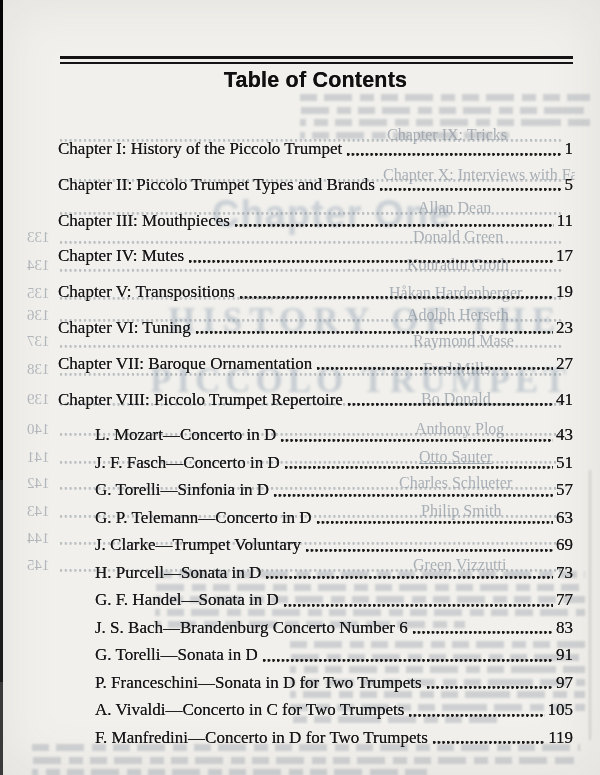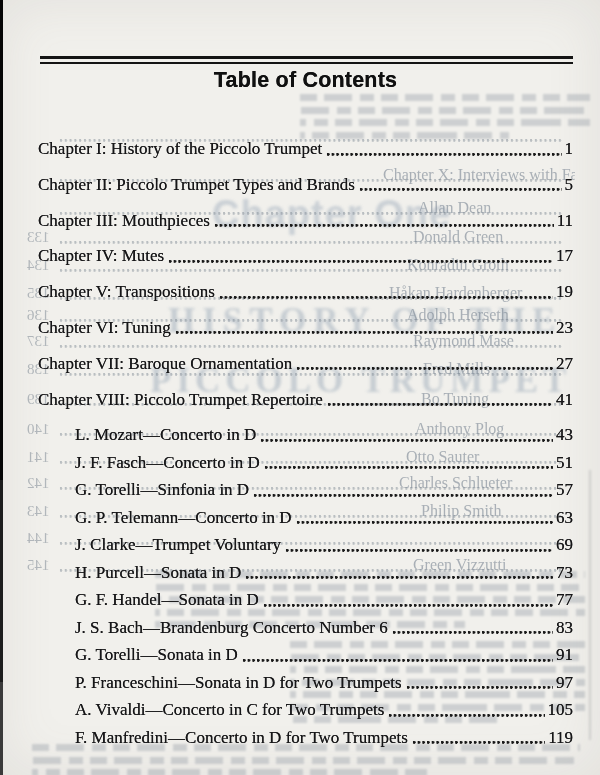--- a/index.html
+++ b/index.html
@@ -60,21 +60,21 @@
   .gbar{
     height:7px;margin-bottom:5.5px;
     background:repeating-linear-gradient(90deg,
       rgba(148,156,165,0.85) 0 17px,rgba(0,0,0,0) 17px 24px,
       rgba(148,156,165,0.85) 24px 52px,rgba(0,0,0,0) 52px 60px,
       rgba(148,156,165,0.85) 60px 74px,rgba(0,0,0,0) 74px 81px);
     filter:blur(1.3px);
   }
 
   
-  .content{position:absolute;inset:0;z-index:2;}
+  .content{position:absolute;inset:0;z-index:2;margin-left:20px;}
   .rule{
     position:absolute;left:40px;right:27px;top:56px;height:3px;
     border-top:3px solid #141414;border-bottom:2px solid #141414;
   }
   .title{
     position:absolute;left:38px;right:27px;top:68px;
     text-align:center;
     font-family:"Liberation Sans","DejaVu Sans",sans-serif;
     font-weight:bold;font-size:21.5px;color:#101010;
     letter-spacing:0.2px;
@@ -105,20 +105,21 @@
   <div class="edge-right-faint"></div>
 
   <div class="ghost">
     <div class="gheading" id="g-chapter-one">Chapter One</div>
     <div class="gheading" id="g-history-1">HISTORY OF THE</div>
     <div class="gheading" id="g-history-2">PICCOLO TRUMPET</div>
     <div id="ghost-list">
         <div class="gline" style="top: 126px;">
 
     <span class="gdots"></span>
+    <span class="gname" style="left: 362px;">Chapter IX: Tricks</span>
   </div>
         <div class="gline" style="top: 166px;">
 
     <span class="gdots"></span>
     <span class="gname" style="left: 358px;">Chapter X: Interviews with Famous Players</span>
   </div>
         <div class="gline" style="top: 199px; text-align: right;">
 
     <span class="gdots"></span>
     <span class="gname" style="left: 393px;">Allan Dean</span>
@@ -149,31 +150,31 @@
     <span class="gname" style="left: 388px;">Raymond Mase</span>
   </div>
         <div class="gline" style="top: 360px;">
     <span class="gnum">138</span>
     <span class="gdots"></span>
     <span class="gname" style="left: 398px;">Fred Mills</span>
   </div>
         <div class="gline" style="top: 390px;">
     <span class="gnum">139</span>
     <span class="gdots"></span>
-    <span class="gname" style="left: 396px;">Bo Tuning</span>
+    <span class="gname" style="left: 396px;">Bo Donald</span>
   </div>
         <div class="gline" style="top: 420px;">
     <span class="gnum">140</span>
     <span class="gdots"></span>
     <span class="gname" style="left: 390px;">Anthony Plog</span>
   </div>
         <div class="gline" style="top: 448px;">
     <span class="gnum">141</span>
     <span class="gdots"></span>
-    <span class="gname" style="left: 381px;">Otto Sauter</span>
+    <span class="gname" style="left: 394px; text-decoration: underline;">Otto Sauter</span>
   </div>
         <div class="gline" style="top: 474px;">
     <span class="gnum">142</span>
     <span class="gdots"></span>
     <span class="gname" style="left: 374px;">Charles Schlueter</span>
   </div>
         <div class="gline" style="top: 502px;">
     <span class="gnum">143</span>
     <span class="gdots"></span>
     <span class="gname" style="left: 396px;">Philip Smith</span>

